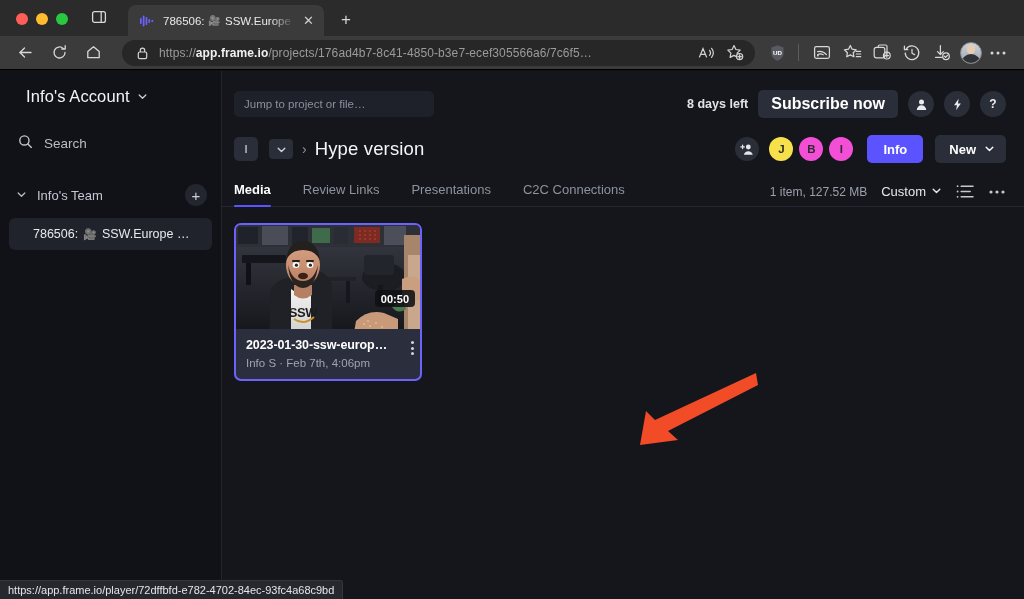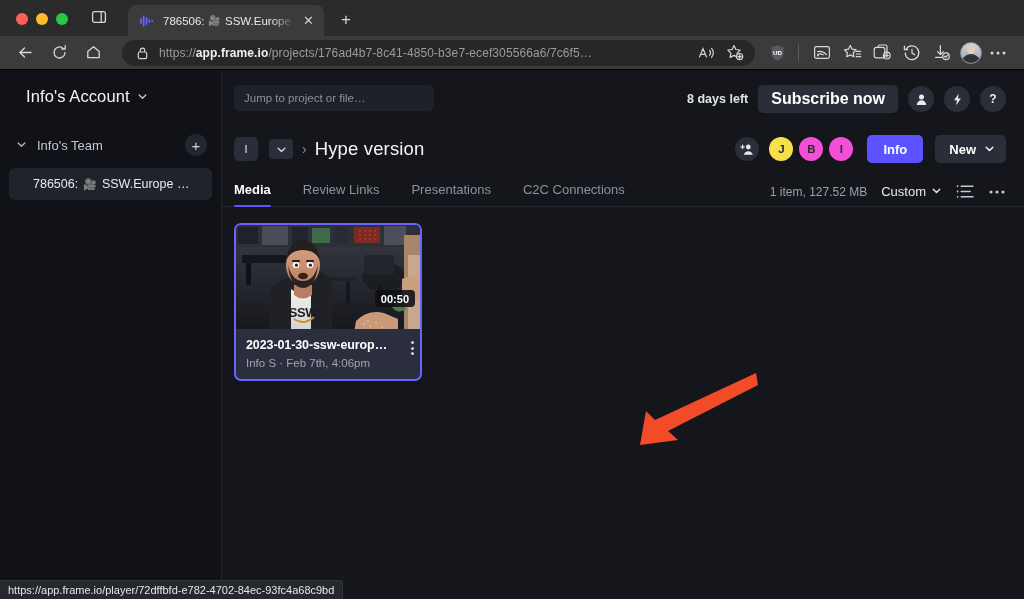--- a/index.html
+++ b/index.html
@@ -168,21 +168,21 @@
     font-size: 12.5px; color: #e7e9ee;
     white-space: nowrap; overflow: hidden; text-overflow: ellipsis;
     display: flex; align-items: center; gap: 5px;
   }
   .project-emoji { font-size: 11px; filter: grayscale(1) brightness(1.5); }
 
   
   .main { flex: 1 1 auto; min-width: 0; position: relative; background: #14161c; }
 
   .topbar {
-    display: flex; align-items: flex-start;
+    display: flex; align-items: center;
     padding: 14px 18px 0 12px; height: 52px;
   }
   .jump-box {
     width: 200px; height: 26px;
     background: #1e212a; border-radius: 5px;
     display: flex; align-items: center; padding: 0 10px;
   }
   .jump-box span { font-size: 11.5px; color: #8b909c; }
   .topbar-right { margin-left: auto; display: flex; align-items: center; gap: 10px; }
   .days-left { font-size: 12.5px; color: #dfe2e8; font-weight: 600; }
@@ -444,20 +444,29 @@
     <div class="sidebar">
       <div class="account">
         <span class="account-name">Info's Account</span>
         <span>
           <svg width="11" height="11" viewBox="0 0 11 11" fill="none" stroke="#c8ccd4" stroke-width="1.3" stroke-linecap="round" stroke-linejoin="round">
             <polyline points="2.2,4 5.5,7.3 8.8,4"></polyline>
           </svg>
         </span>
       </div>
 
+      <div class="sb-search">
+        <span>
+          <svg width="15" height="15" viewBox="0 0 15 15" fill="none" stroke="#c4c8d1" stroke-width="1.35" stroke-linecap="round">
+            <circle cx="6.4" cy="6.4" r="4.6"></circle>
+              <line x1="9.9" y1="9.9" x2="13.4" y2="13.4"></line>
+          </svg>
+        </span>
+        <span class="sb-search-label">Search</span>
+      </div>
 
       <div class="team-row">
         <span>
           <svg width="11" height="11" viewBox="0 0 11 11" fill="none" stroke="#b6bac4" stroke-width="1.3" stroke-linecap="round" stroke-linejoin="round">
             <polyline points="2.2,4 5.5,7.3 8.8,4"></polyline>
           </svg>
         </span>
         <span class="team-name">Info's Team</span>
         <span class="plus-btn">+</span>
       </div>

